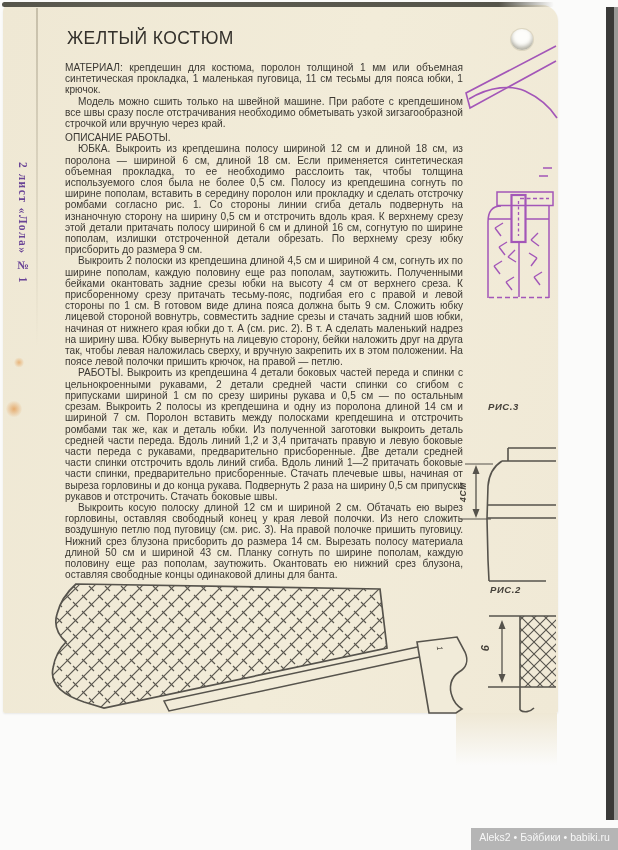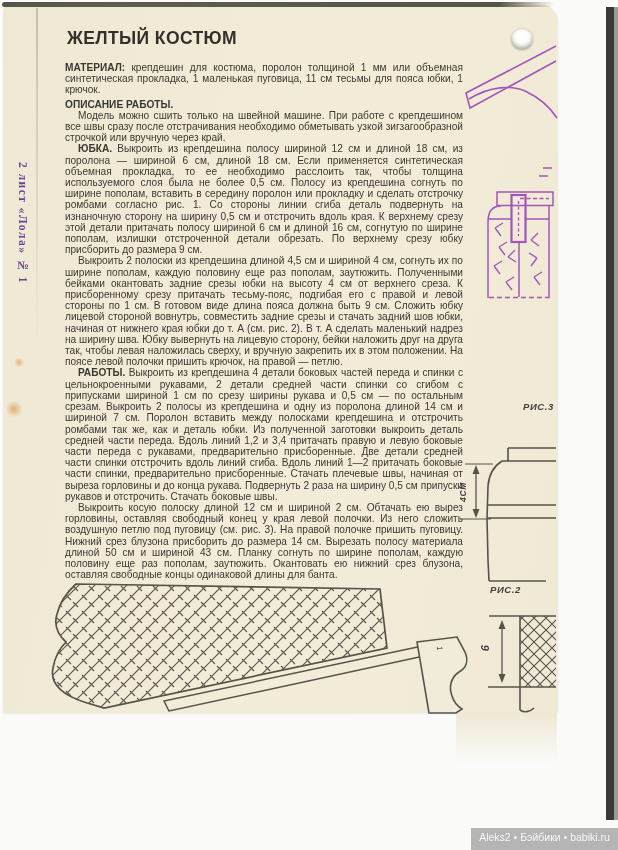--- a/index.html
+++ b/index.html
@@ -47,37 +47,37 @@
     background:radial-gradient(circle,rgba(228,146,62,.6),rgba(228,146,62,0) 70%);}
   .stain2{position:absolute;left:6px;top:400px;width:16px;height:18px;border-radius:50%;
     background:radial-gradient(circle,rgba(224,140,58,.65),rgba(224,140,58,0) 70%);}
   .hole{
     position:absolute;left:511px;top:29px;width:22px;height:21px;border-radius:50%;
     background:#fdfdfa;
     box-shadow:inset 0 -3px 4px rgba(110,105,85,.55), 0 0 0 1px rgba(160,152,125,.25);
   }
   .title{
     position:absolute;left:67px;top:28px;
-    font-size:17.5px;font-weight:700;letter-spacing:.4px;color:#33302b;
+    font-size:17.5px;font-weight:400;letter-spacing:.4px;color:#33302b;
   }
   .text-col{
     position:absolute;left:65px;top:62px;width:398px;
     font-size:10.15px;line-height:11.2px;color:#3b3833;
     text-align:justify;
   }
   .para{margin:0;text-indent:13px;}
   .para.flush{text-indent:0;}
   .para.heading{margin-top:3px;}
-  .lead{font-weight:700;}
+  .lead{font-weight:400;}
   svg.diagram{position:absolute;left:0;top:0;pointer-events:none;}
   .fig-label{
     position:absolute;font-size:9.5px;font-style:italic;font-weight:700;
     color:#45413a;letter-spacing:.6px;white-space:nowrap;
   }
-  .lbl-fig3{left:488px;top:401px;margin-left:35px;}
+  .lbl-fig3{left:488px;top:401px;}
   .lbl-fig2{left:490px;top:584px;}
   .lbl-4cm{left:443px;top:487px;width:40px;text-align:center;transform:rotate(-90deg);font-size:8.5px;}
   .lbl-6{left:477px;top:642px;width:16px;text-align:center;transform:rotate(-90deg);font-size:11px;}
   .lbl-1{left:437px;top:644px;font-size:8px;font-weight:400;transform:rotate(80deg);}
   .watermark{
     position:absolute;left:471px;top:828px;width:147px;height:34px;
     background:rgba(175,175,175,.92);
     color:#f7f7f7;font-size:10.5px;line-height:19px;text-align:center;
     white-space:nowrap;
   }
@@ -97,25 +97,25 @@
 
 <div class="spine">2 лист «Лола» № 1</div>
 
 <div class="title">ЖЕЛТЫЙ КОСТЮМ</div>
 
 <div class="text-col">
   <p class="para flush">
     <span class="lead">МАТЕРИАЛ:</span>
     <span>крепдешин для костюма, поролон толщиной 1 мм или объемная синтетическая прокладка, 1 маленькая пуговица, 11 см тесьмы для пояса юбки, 1 крючок.</span>
   </p>
+  <p class="para">
+    <span>Модель можно сшить только на швейной машине. При работе с крепдешином все швы сразу после отстрачивания необходимо обметывать узкой зигзагообразной строчкой или вручную через край.</span>
+  </p>
   <p class="para flush heading">
     <span class="lead">ОПИСАНИЕ РАБОТЫ.</span>
-  </p>
-  <p class="para">
-    <span>Модель можно сшить только на швейной машине. При работе с крепдешином все швы сразу после отстрачивания необходимо обметывать узкой зигзагообразной строчкой или вручную через край.</span>
   </p>
   <p class="para">
     <span class="lead">ЮБКА.</span>
     <span>Выкроить из крепдешина полосу шириной 12 см и длиной 18 см, из поролона — шириной 6 см, длиной 18 см. Если применяется синтетическая объемная прокладка, то ее необходимо расслоить так, чтобы толщина используемого слоя была не более 0,5 см. Полосу из крепдешина согнуть по ширине пополам, вставить в середину поролон или прокладку и сделать отстрочку ромбами согласно рис. 1. Со стороны линии сгиба деталь подвернуть на изнаночную сторону на ширину 0,5 см и отстрочить вдоль края. К верхнему срезу этой детали притачать полосу шириной 6 см и длиной 16 см, согнутую по ширине пополам, излишки отстроченной детали обрезать. По верхнему срезу юбку присборить до размера 9 см.</span>
   </p>
   <p class="para">
     <span>Выкроить 2 полоски из крепдешина длиной 4,5 см и шириной 4 см, согнуть их по ширине пополам, каждую половину еще раз пополам, заутюжить. Полученными бейками окантовать задние срезы юбки на высоту 4 см от верхнего среза. К присборенному срезу притачать тесьму-пояс, подгибая его с правой и левой стороны по 1 см. В готовом виде длина пояса должна быть 9 см. Сложить юбку лицевой стороной вовнутрь, совместить задние срезы и стачать задний шов юбки, начиная от нижнего края юбки до т. А (см. рис. 2). В т. А сделать маленький надрез на ширину шва. Юбку вывернуть на лицевую сторону, бейки наложить друг на друга так, чтобы левая наложилась сверху, и вручную закрепить их в этом положении. На поясе левой полочки пришить крючок, на правой — петлю.</span>
   </p>
   <p class="para">
     <span class="lead">РАБОТЫ.</span>

